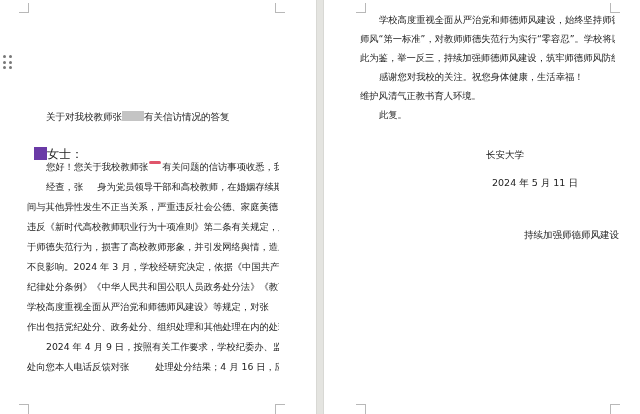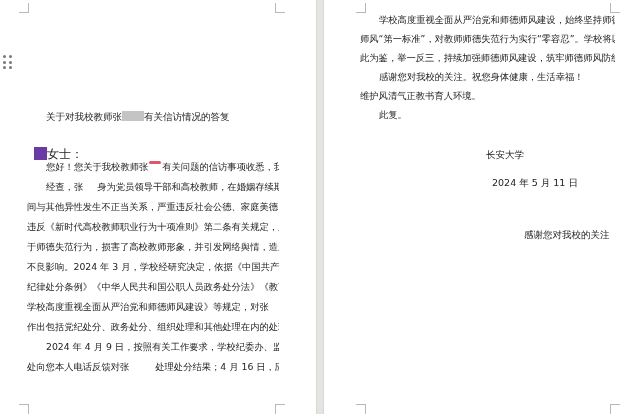--- a/index.html
+++ b/index.html
@@ -107,14 +107,14 @@
     <span class="line indent">学校高度重视全面从严治党和师德师风建设，始终坚持师德</span>
     <span class="line">师风“第一标准”，对教师师德失范行为实行“零容忍”。学校将以</span>
     <span class="line">此为鉴，举一反三，持续加强师德师风建设，筑牢师德师风防线，</span>
     <span class="line indent">感谢您对我校的关注。祝您身体健康，生活幸福！</span>
     <span class="line">维护风清气正教书育人环境。</span>
     <span class="line indent">此复。</span>
   </div>
 
   <div class="sign-name">长安大学</div>
   <div class="sign-date">2024 年 5 月 11 日</div>
-  <div class="sign-date-cn">感谢您对我校的关注</div>
+  <div class="sign-date-cn">持续加强师德师风建设</div>
 </div>
 
 </body></html>

